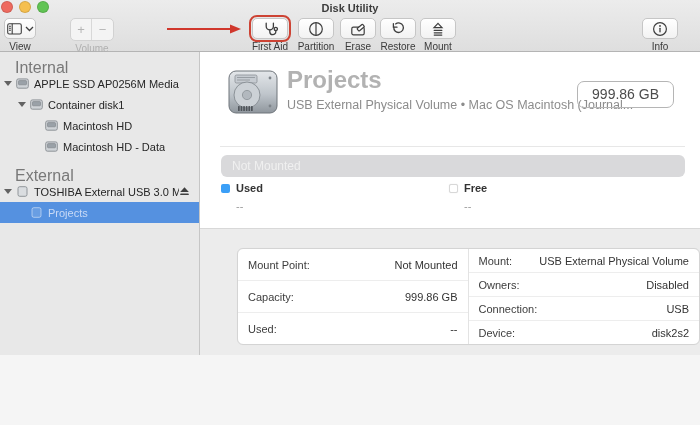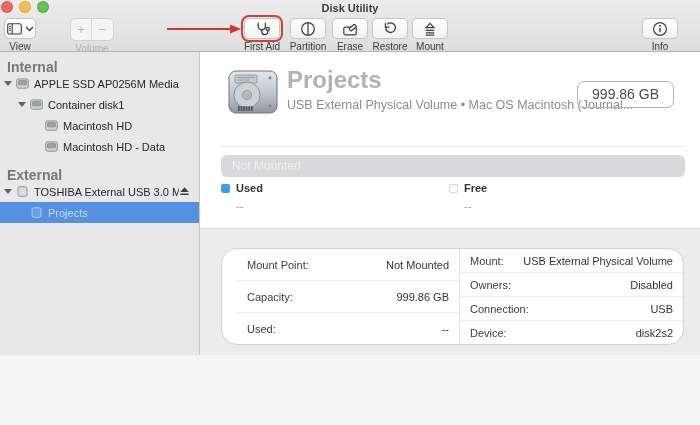--- a/index.html
+++ b/index.html
@@ -22,32 +22,32 @@
     background:linear-gradient(#ffffff,#f2f2f2);display:flex;align-items:center;justify-content:center;
     box-sizing:border-box;color:#3e3e3e;cursor:default;}
   .tool-label{font-size:10px;color:#3a3a3a;margin-top:2px;white-space:nowrap;}
   .tool-view{left:4px;} .tool-view .tool-btn{width:32px;gap:3px;}
   .tool-volume{left:70px;}
   .seg{display:flex;height:21px;border:1px solid #d2d2d2;border-radius:5px;overflow:hidden;background:#f4f4f4;}
   .seg .seg-btn{width:21px;display:flex;align-items:center;justify-content:center;
     font-size:13px;color:#b5b5b5;box-sizing:border-box;}
   .seg .seg-btn:first-child{border-right:1px solid #d8d8d8;}
   .tool-label.disabled{color:#b0b0b0;}
-  .group-center{position:absolute;left:240px;top:2px;display:flex;gap:2px;}
+  .group-center{position:absolute;left:248px;top:2px;display:flex;gap:2px;}
   .group-center .tool{position:static;}
   .col-fa{width:44px;} .col-pa{width:44px;text-align:right;} .col-er{width:36px;} .col-re{width:40px;} .col-mo{width:36px;}
   .group-center .tool-btn{width:36px;}
   .tool-info{right:22px;} .tool-info .tool-btn{width:36px;}
   .annotated{outline:2px solid #cd4334;outline-offset:1px;}
   .anno-arrow{position:absolute;left:166px;top:7px;width:76px;height:12px;}
   
   .body{display:flex;height:373px;}
   .sidebar{width:200px;background:#e8e8e8;border-right:1px solid #c6c6c6;
     box-sizing:border-box;padding-top:5px;flex:none;}
-  .side-title{font-size:14px;font-weight:700;color:#787878;padding:2px 0 1px 7px;height:13px;}
+  .side-title{font-size:16px;font-weight:400;color:#787878;padding:2px 0 1px 7px;height:13px;margin-left:8px;}
   .side-gap{height:8px;}
   .side-row{height:21px;display:flex;align-items:center;color:#262626;font-size:11px;box-sizing:border-box;}
   .pad0{padding-left:4px;} .pad1{padding-left:18px;} .pad2{padding-left:45px;} .pad1n{padding-left:30px;}
   .disc{width:0;height:0;border-left:4px solid transparent;border-right:4px solid transparent;
     border-top:5px solid #626262;margin-right:4px;flex:none;}
   .side-icon{width:13px;height:11px;margin-right:5px;flex:none;display:flex;}
   .side-label{white-space:nowrap;overflow:hidden;}
   .eject{margin-left:auto;margin-right:9px;display:flex;flex:none;}
   .side-row.selected{background:#5591e0;color:#c9daf6;}
   
@@ -63,23 +63,23 @@
   .status-bar{position:absolute;left:21px;right:15px;top:103px;height:22px;background:#d9d9db;
     border-radius:6px;color:#f0f0f0;font-size:12px;line-height:22px;padding-left:11px;box-sizing:border-box;}
   .legend{position:absolute;left:21px;top:130px;display:flex;}
   .legend-col{width:228px;}
   .legend-head{display:flex;align-items:center;gap:6px;}
   .swatch{width:9px;height:9px;border-radius:2px;flex:none;box-sizing:border-box;}
   .sw-used{background:#3b9ff7;}
   .sw-free{background:#ffffff;border:1px solid #d8d8d8;box-shadow:0 0 1px rgba(0,0,0,.15);}
   .legend-label{font-size:11px;font-weight:700;color:#333;}
   .legend-value{font-size:11px;color:#9b9b9b;margin:6px 0 0 15px;}
-  .card{position:absolute;left:21px;top:196px;width:463px;height:97px;background:#fff;
-    border:1px solid #d4d4d4;border-radius:16px;display:flex;box-sizing:border-box;
-    box-shadow:0 0 1px rgba(0,0,0,.05);padding-left:15px;}
+  .card{position:absolute;left:37px;top:196px;width:463px;height:97px;background:#fff;
+    border:1px solid #d4d4d4;border-radius:6px;display:flex;box-sizing:border-box;
+    box-shadow:0 0 1px rgba(0,0,0,.05);}
   .card-col{width:50%;display:flex;flex-direction:column;box-sizing:border-box;}
   .card-col.first{border-right:1px solid #e3e3e3;}
   .card-row{flex:1;display:flex;justify-content:space-between;align-items:center;
     padding:0 10px;font-size:11px;border-bottom:1px solid #ededed;}
   .card-row:last-child{border-bottom:none;}
   .card-label{color:#3d3d3d;} .card-value{color:#333;text-align:right;white-space:nowrap;}
   svg{display:block;}
 </style>
 </head>
 <body>

